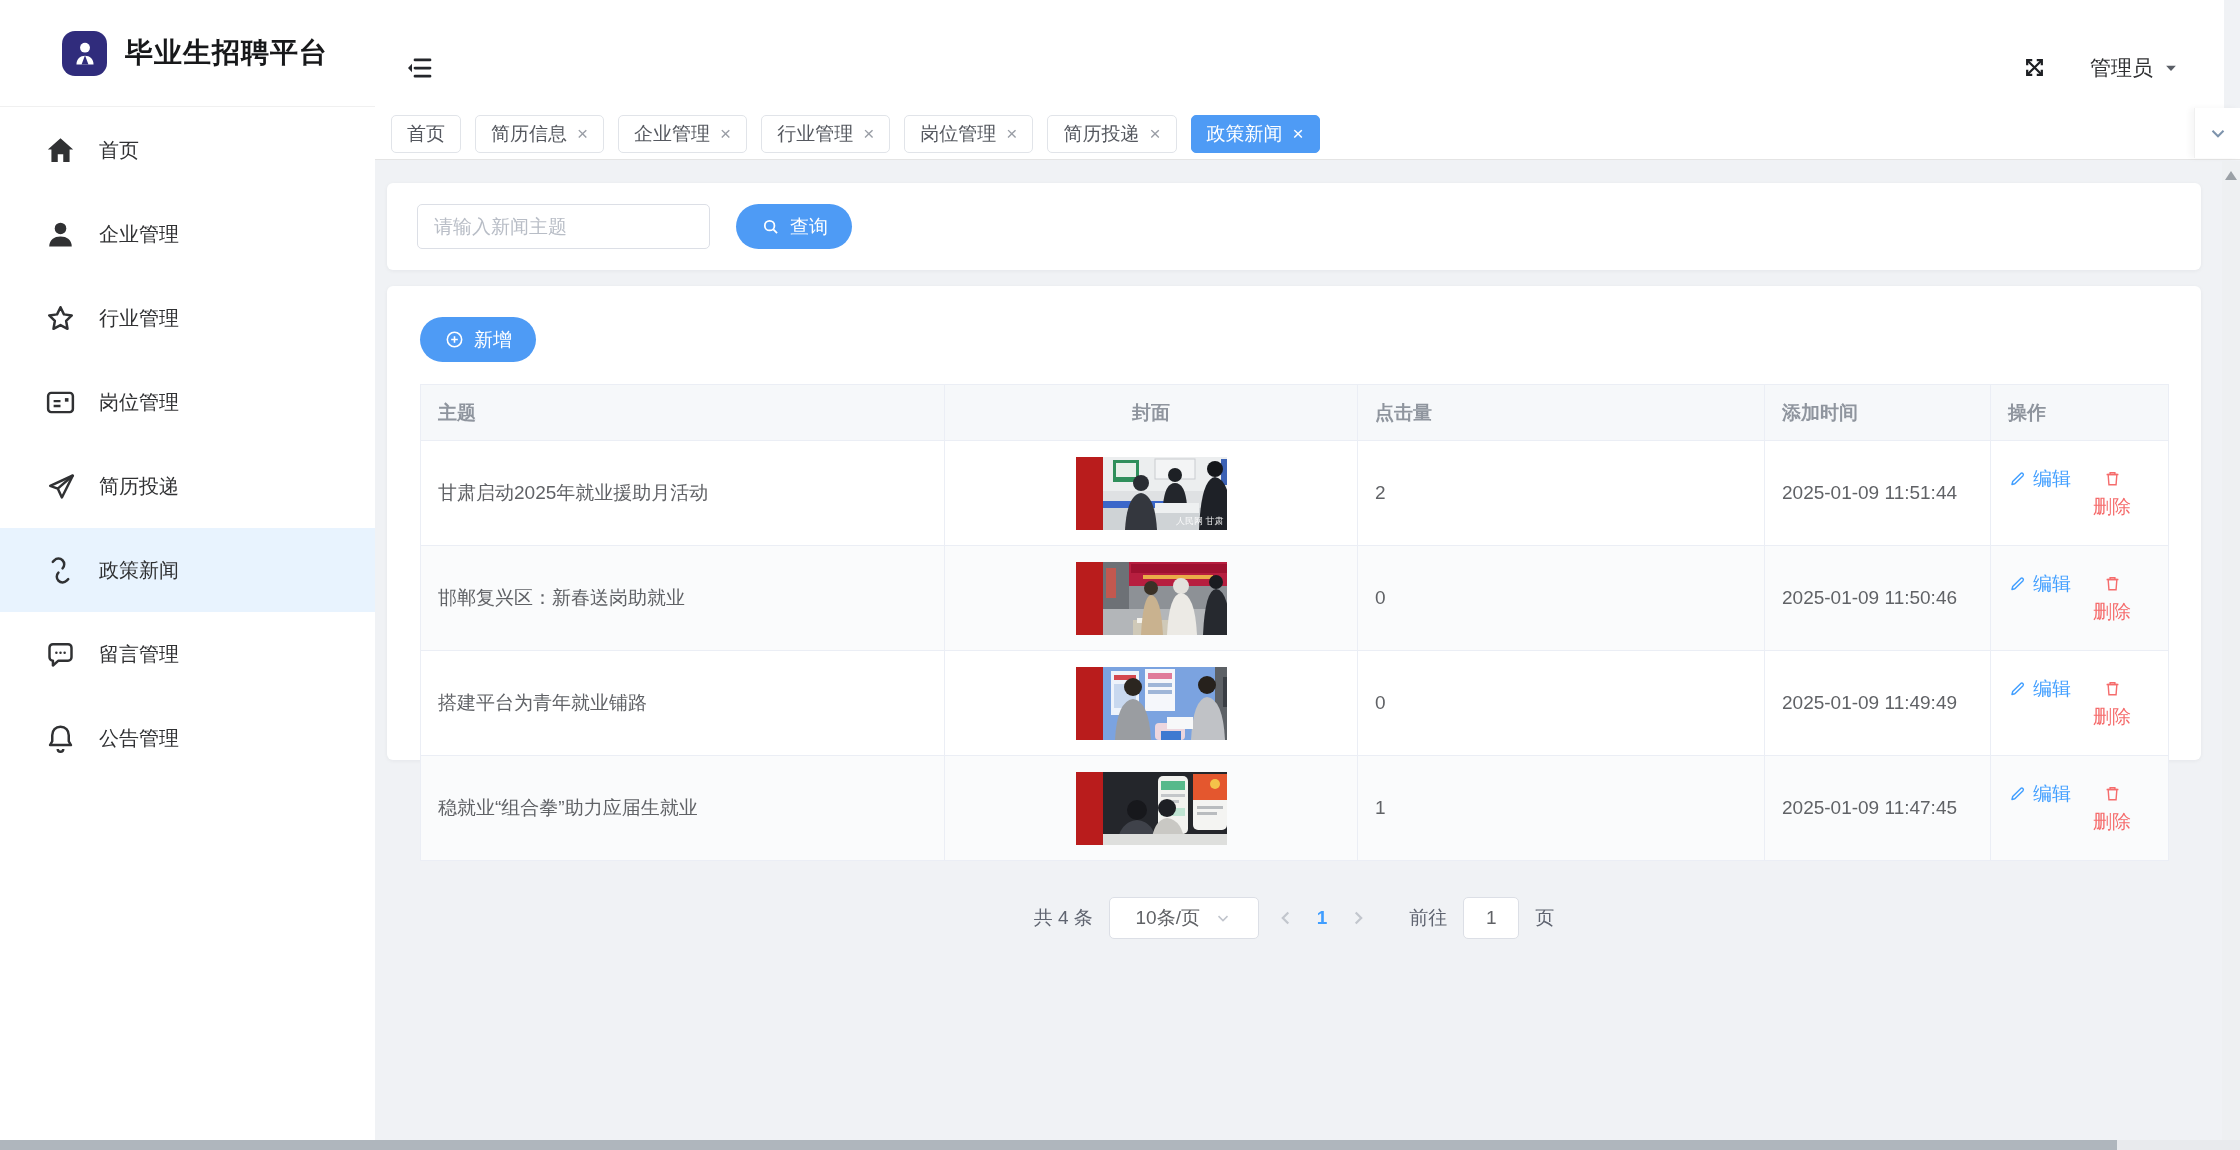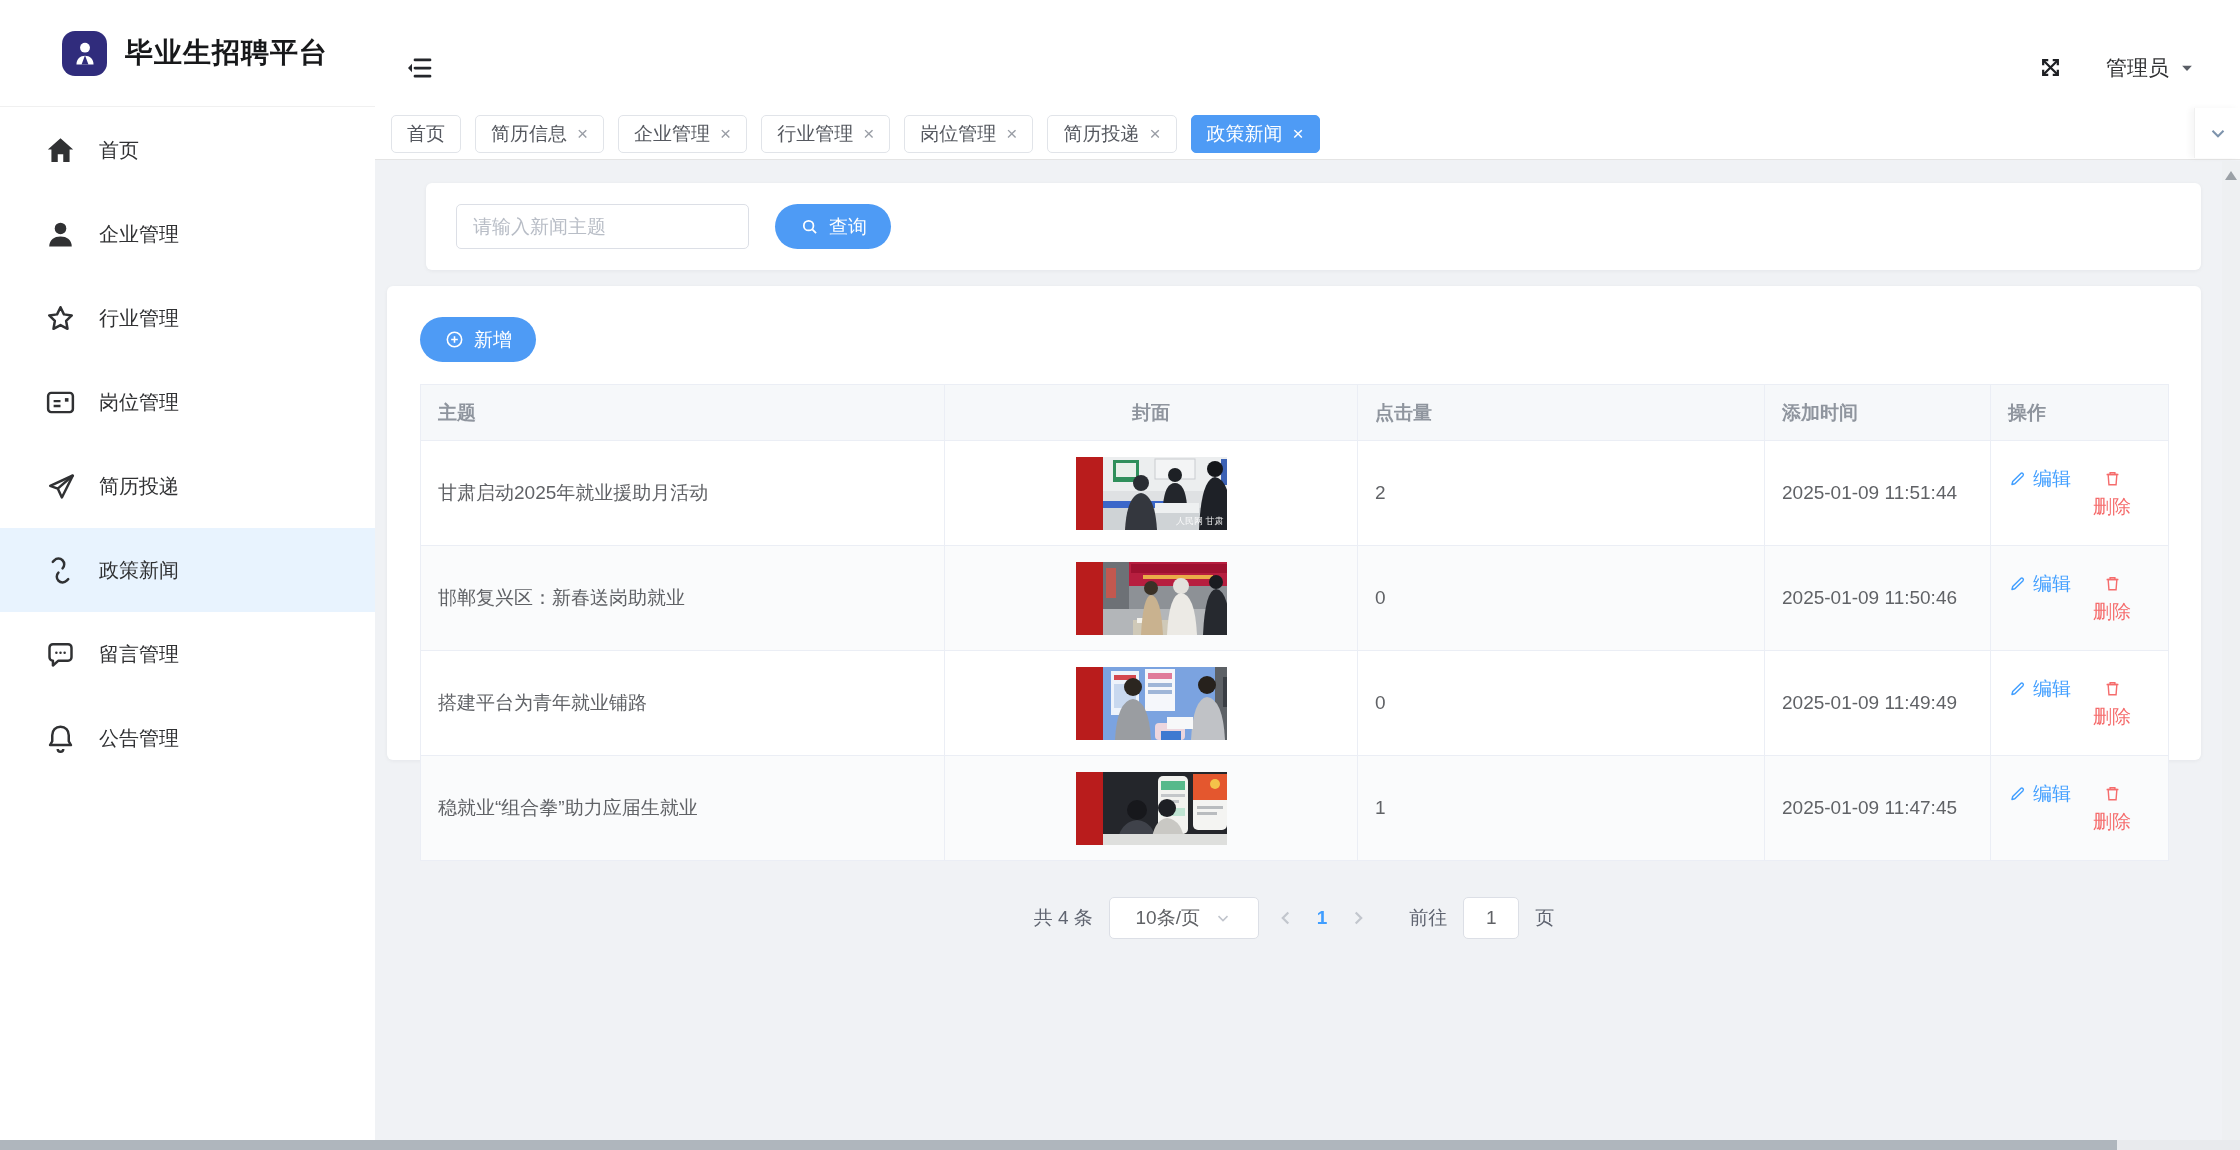--- a/index.html
+++ b/index.html
@@ -19,21 +19,21 @@
   .menu { padding-top:1px; }
   .menu-item { height:84px; display:flex; align-items:center; padding:0 28px 0 44px; font-size:20px; color:#303133; cursor:pointer; }
   .menu-item.active { background:#e8f3fe; }
   .mi-icon { width:33px; height:33px; margin-right:22px; color:#303133; flex:none; }
   .mi-icon svg { width:100%; height:100%; }
   .mi-icon.soft { color:#6b6f76; }
   .mi-chevron { margin-left:auto; width:22px; height:22px; color:#909399; }
   .mi-chevron svg { width:100%; height:100%; }
 
   
-  .header { position:absolute; left:375px; right:0; top:0; height:136px; background:#fff; border-bottom:1px solid #ececec; display:flex; align-items:center; padding:0 44px 0 30px; z-index:4; }
+  .header { position:absolute; left:375px; right:16px; top:0; height:136px; background:#fff; border-bottom:1px solid #ececec; display:flex; align-items:center; padding:0 44px 0 30px; z-index:4; }
   .collapse-btn { width:30px; height:30px; color:#24262b; cursor:pointer; }
   .collapse-btn svg { width:100%; height:100%; }
   .header-right { margin-left:auto; display:flex; align-items:center; gap:42px; }
   .fullscreen-btn { width:27px; height:27px; color:#1d1f23; cursor:pointer; }
   .fullscreen-btn svg { width:100%; height:100%; }
   .user-box { display:flex; align-items:center; gap:9px; cursor:pointer; }
   .user-name { font-size:21px; color:#303133; }
   .caret { width:18px; height:18px; color:#5a5e66; }
   .caret svg { width:100%; height:100%; }
 
@@ -42,21 +42,21 @@
   .tabs-row { display:flex; align-items:center; gap:14px; }
   .tab { height:38px; display:inline-flex; align-items:center; gap:10px; padding:0 15px; background:#fff; border:1px solid #e1e4e9; border-radius:5px; font-size:19px; color:#55585f; cursor:pointer; white-space:nowrap; }
   .tab-close { font-size:19px; line-height:1; color:#9a9ea6; }
   .tab.active { background:#4e9bf5; border-color:#4e9bf5; color:#fff; }
   .tab.active .tab-close { color:#fff; }
   .tab-dropdown { position:absolute; right:0; top:0; bottom:1px; width:46px; background:#fff; border-left:1px solid #f0f0f0; box-shadow:-4px 0 6px rgba(0,0,0,0.04); display:flex; align-items:center; justify-content:center; color:#7d93ac; cursor:pointer; }
   .tab-dropdown svg { width:22px; height:22px; }
 
   
   .content { position:absolute; left:375px; right:0; top:161px; bottom:10px; padding:22px 39px 0 12px; background:#f0f2f5; overflow:hidden; }
-  .search-card { background:#fff; border-radius:6px; height:87px; display:flex; align-items:center; padding-left:30px; gap:26px; box-shadow:0 1px 4px rgba(0,21,41,0.05);margin-left:39px; }
+  .search-card { background:#fff; border-radius:6px; height:87px; display:flex; align-items:center; padding-left:30px; gap:26px; box-shadow:0 1px 4px rgba(0,21,41,0.05); }
   .search-input { width:293px; height:45px; border:1px solid #dcdfe6; border-radius:5px; padding:0 16px; font-size:19px; color:#606266; font-family:inherit; outline:none; background:#fff; }
   .search-input::placeholder { color:#b8bdc6; }
   .btn-blue { height:45px; border:none; border-radius:23px; background:#4e9bf5; color:#fff; font-size:19px; font-family:inherit; display:inline-flex; align-items:center; gap:9px; padding:0 24px; cursor:pointer; }
   .btn-blue .bi { width:21px; height:21px; }
   .btn-blue .bi svg { width:100%; height:100%; }
 
   .main-card { margin-top:16px; background:#fff; border-radius:6px; height:474px; padding:31px 33px; box-shadow:0 1px 4px rgba(0,21,41,0.05); }
 
   
   .news-table { margin-top:22px; width:100%; border-collapse:collapse; font-size:19px; color:#606266; table-layout:fixed; }

